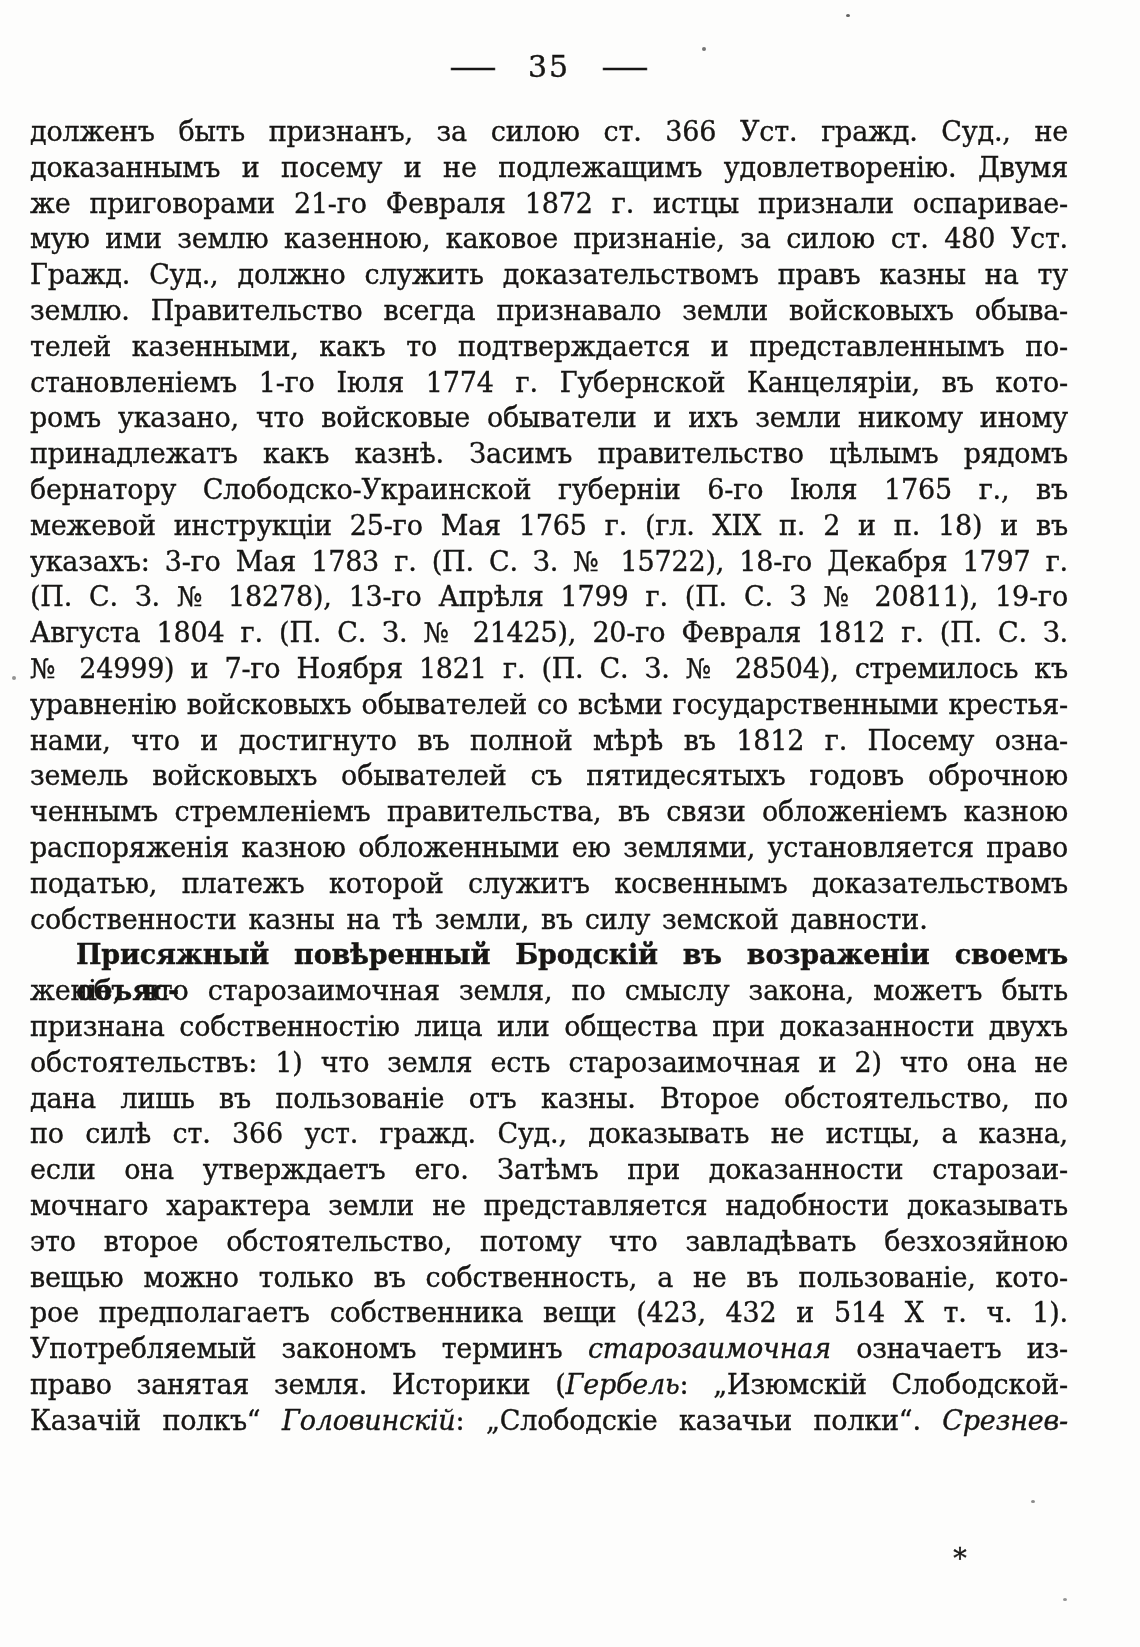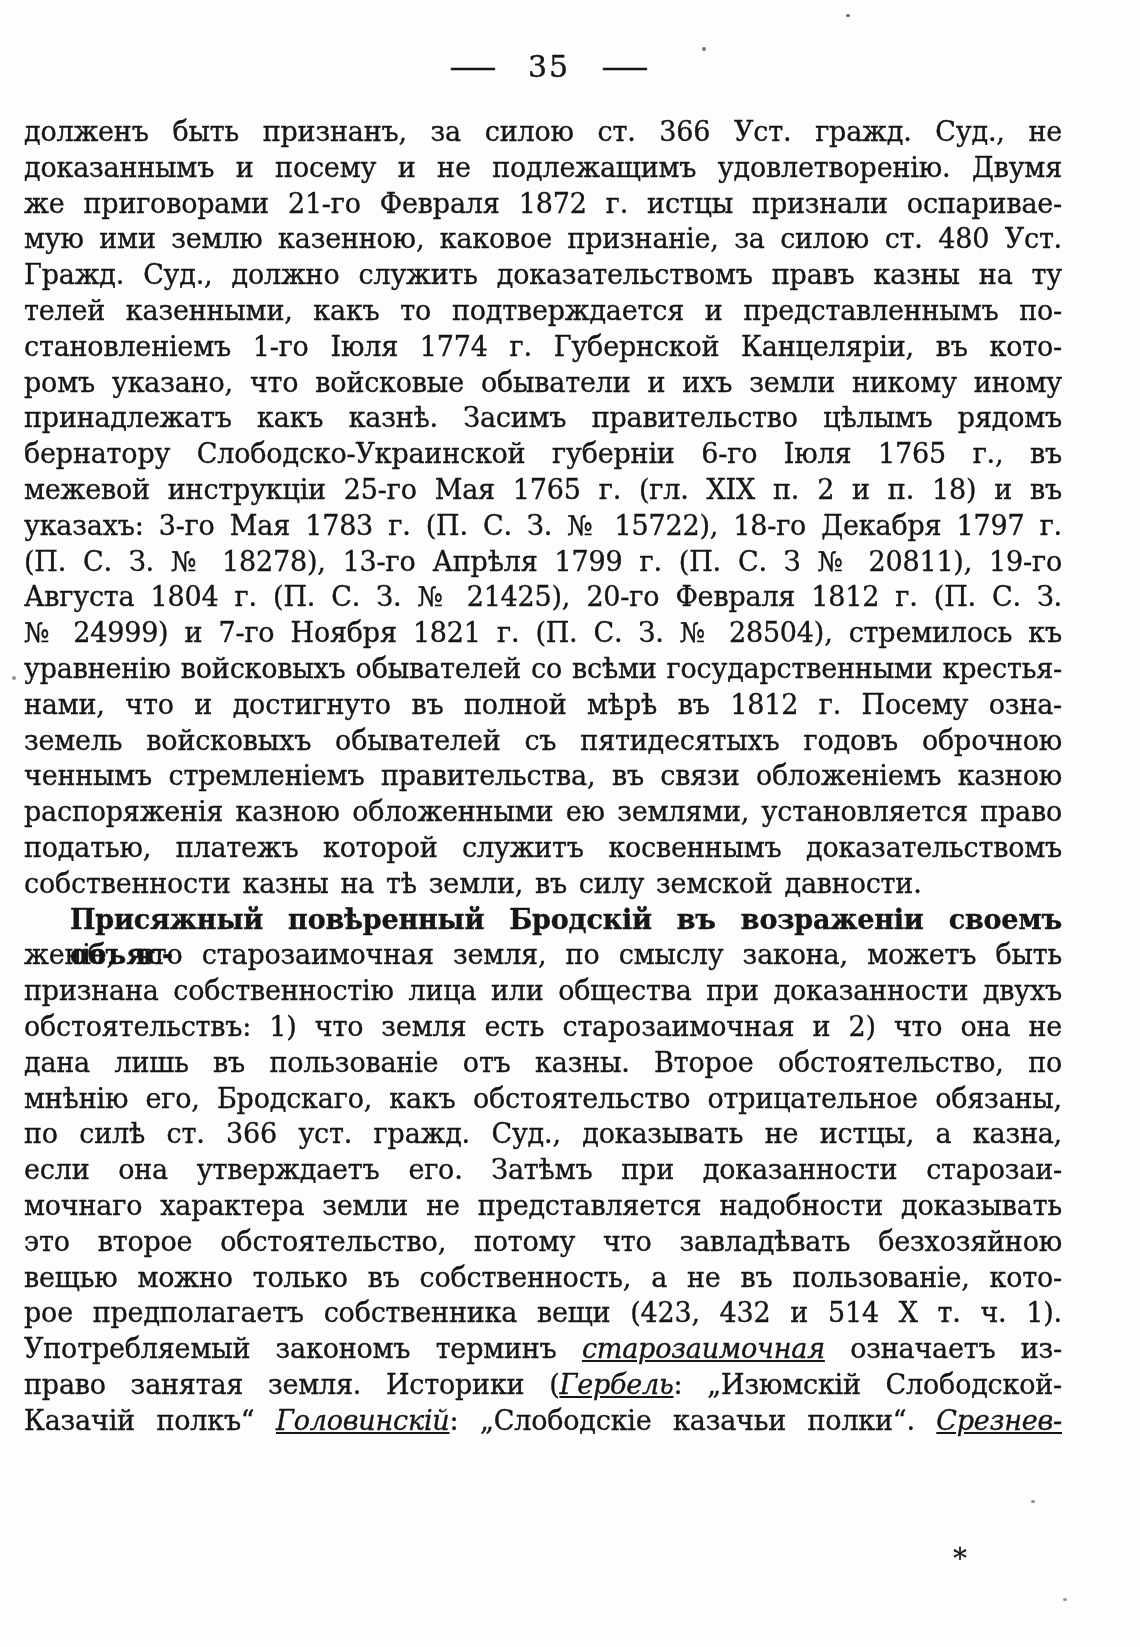--- a/index.html
+++ b/index.html
@@ -13,36 +13,36 @@
     overflow:hidden;
   }
   .header{
     position:absolute;top:50px;left:30px;width:1038px;
     text-align:center;font-size:30px;line-height:34px;
     -webkit-text-stroke:0.4px #171614;
   }
   .header .dash{display:inline-block;transform:scaleX(1.6);}
   .header .num{display:inline-block;margin:0 40px;letter-spacing:2px;}
   .text-block{
-    position:absolute;top:114px;left:24px;width:1038px;
+    position:absolute;top:114px;left:30px;width:1038px;
     font-size:27px;line-height:35.8px;
     letter-spacing:-0.2px;
     -webkit-text-stroke:0.35px #171614;
   }
   .line{
     height:35.8px;
     text-align:justify;
     text-align-last:justify;
   }
   .line.para-end{
     text-align-last:left;
     word-spacing:0.13em;
   }
   .line.indent{padding-left:46px;font-weight:bold;}
-  .it{font-style:italic;text-decoration:underline;}
+  .it{font-style:italic;}
   .footnote-mark{
     position:absolute;top:1543px;left:900px;width:120px;
     text-align:center;font-size:27px;
     -webkit-text-stroke:0.35px #171614;
   }
   .dot{
     position:absolute;border-radius:50%;background:#2c2c2c;
   }
   .dot.d1{left:846px;top:14px;width:4px;height:3px;opacity:.75;}
   .dot.d2{left:702px;top:47px;width:4px;height:4px;opacity:.65;}
@@ -58,20 +58,21 @@
   <div class="header">
     <span class="dash">—</span><span class="num">35</span><span class="dash">—</span>
   </div>
 
   <div class="text-block" id="text-block">
       <div class="line"><span>долженъ быть признанъ, за силою ст. 366 Уст. гражд. Суд., не</span></div>
       <div class="line"><span>доказаннымъ и посему и не подлежащимъ удовлетворенію. Двумя</span></div>
       <div class="line"><span>же приговорами 21-го Февраля 1872 г. истцы признали оспаривае-</span></div>
       <div class="line"><span>мую ими землю казенною, каковое признаніе, за силою ст. 480 Уст.</span></div>
       <div class="line"><span>Гражд. Суд., должно служить доказательствомъ правъ казны на ту</span></div>
+      <div class="line"><span>землю. Правительство всегда признавало земли войсковыхъ обыва-</span></div>
       <div class="line"><span>телей казенными, какъ то подтверждается и представленнымъ по-</span></div>
       <div class="line"><span>становленіемъ 1-го Іюля 1774 г. Губернской Канцеляріи, въ кото-</span></div>
       <div class="line"><span>ромъ указано, что войсковые обыватели и ихъ земли никому иному</span></div>
       <div class="line"><span>принадлежатъ какъ казнѣ. Засимъ правительство цѣлымъ рядомъ</span></div>
       <div class="line"><span>бернатору Слободско-Украинской губерніи 6-го Іюля 1765 г., въ</span></div>
       <div class="line"><span>межевой инструкціи 25-го Мая 1765 г. (гл. XIX п. 2 и п. 18) и въ</span></div>
       <div class="line"><span>указахъ: 3-го Мая 1783 г. (П. С. З. № 15722), 18-го Декабря 1797 г.</span></div>
       <div class="line"><span>(П. С. З. № 18278), 13-го Апрѣля 1799 г. (П. С. З № 20811), 19-го</span></div>
       <div class="line"><span>Августа 1804 г. (П. С. З. № 21425), 20-го Февраля 1812 г. (П. С. З.</span></div>
       <div class="line"><span>№ 24999) и 7-го Ноября 1821 г. (П. С. З. № 28504), стремилось къ</span></div>
@@ -80,21 +81,20 @@
       <div class="line"><span>земель войсковыхъ обывателей съ пятидесятыхъ годовъ оброчною</span></div>
       <div class="line"><span>ченнымъ стремленіемъ правительства, въ связи обложеніемъ казною</span></div>
       <div class="line"><span>распоряженія казною обложенными ею землями, установляется право</span></div>
       <div class="line"><span>податью, платежъ которой служитъ косвеннымъ доказательствомъ</span></div>
       <div class="line para-end"><span>собственности казны на тѣ земли, въ силу земской давности.</span></div>
       <div class="line indent"><span>Присяжный повѣренный Бродскій въ возраженіи своемъ объяс-</span></div>
       <div class="line"><span>женіе, что старозаимочная земля, по смыслу закона, можетъ быть</span></div>
       <div class="line"><span>признана собственностію лица или общества при доказанности двухъ</span></div>
       <div class="line"><span>обстоятельствъ: 1) что земля есть старозаимочная и 2) что она не</span></div>
       <div class="line"><span>дана лишь въ пользованіе отъ казны. Второе обстоятельство, по</span></div>
-      <div class="line"><span>мнѣнію его, Бродскаго, какъ обстоятельство отрицательное обязаны,</span></div>
       <div class="line"><span>по силѣ ст. 366 уст. гражд. Суд., доказывать не истцы, а казна,</span></div>
       <div class="line"><span>если она утверждаетъ его. Затѣмъ при доказанности старозаи-</span></div>
       <div class="line"><span>мочнаго характера земли не представляется надобности доказывать</span></div>
       <div class="line"><span>это второе обстоятельство, потому что завладѣвать безхозяйною</span></div>
       <div class="line"><span>вещью можно только въ собственность, а не въ пользованіе, кото-</span></div>
       <div class="line"><span>рое предполагаетъ собственника вещи (423, 432 и 514 X т. ч. 1).</span></div>
       <div class="line"><span>Употребляемый закономъ терминъ </span><span class="it">старозаимочная</span><span> означаетъ из-</span></div>
       <div class="line"><span>право занятая земля. Историки (</span><span class="it">Гербель</span><span>: „Изюмскій Слободской-</span></div>
       <div class="line"><span>Казачій полкъ“ </span><span class="it">Головинскій</span><span>: „Слободскіе казачьи полки“. </span><span class="it">Срезнев-</span></div>
     </div>

